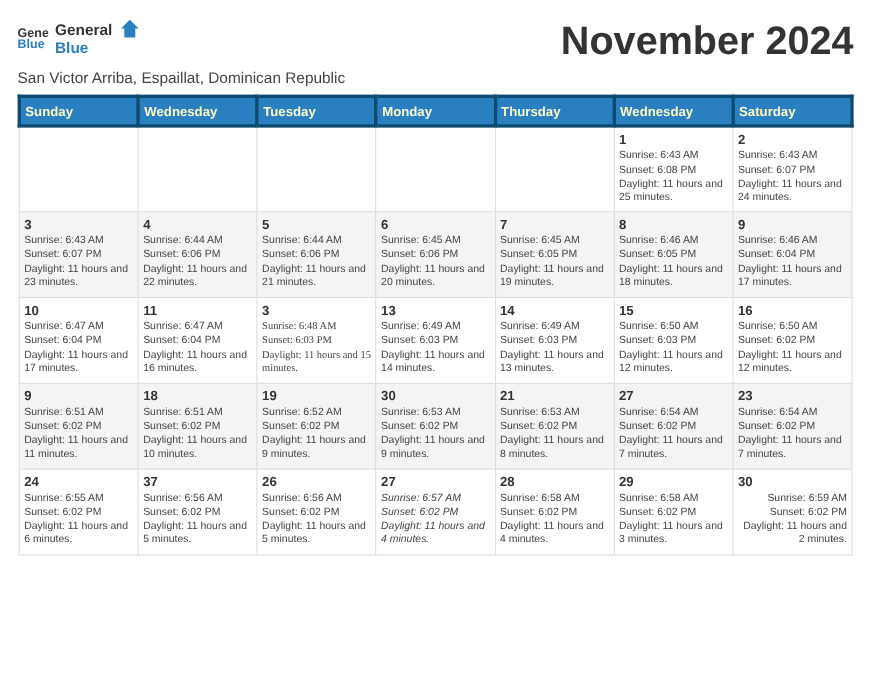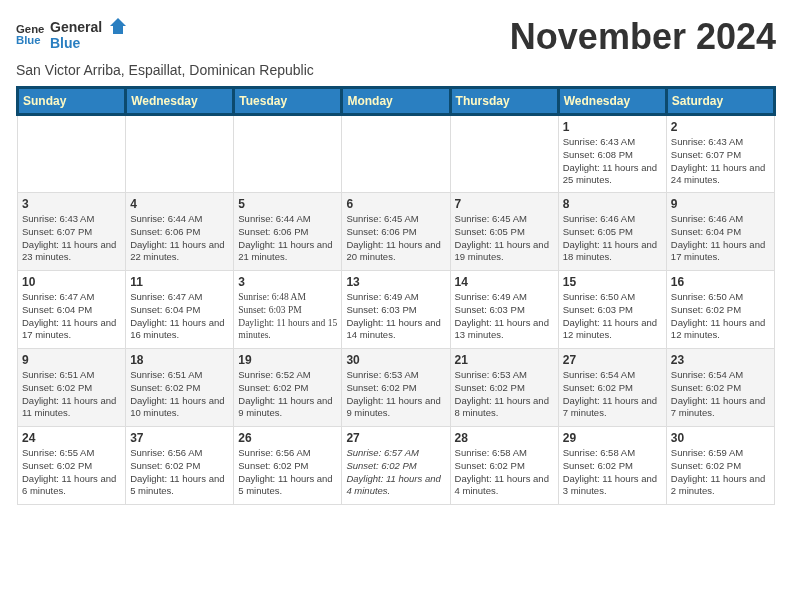--- a/index.html
+++ b/index.html
@@ -302,19 +302,19 @@
 Daylight: 11 hours and 4 minutes.</div>
         </td>
         <td>
           <span class="day-number">29</span>
           <div class="day-info" style="white-space: pre-line;">Sunrise: 6:58 AM
 Sunset: 6:02 PM
 Daylight: 11 hours and 3 minutes.</div>
         </td>
         <td>
           <span class="day-number">30</span>
-          <div class="day-info" style="white-space: pre-line;">Sunrise: 6:59 AM
+          <div class="day-info" style="white-space: pre-line; text-align: right;">Sunrise: 6:59 AM
 Sunset: 6:02 PM
 Daylight: 11 hours and 2 minutes.</div>
         </td>
       </tr>
     </tbody>
 </table>
 
 </body></html>

